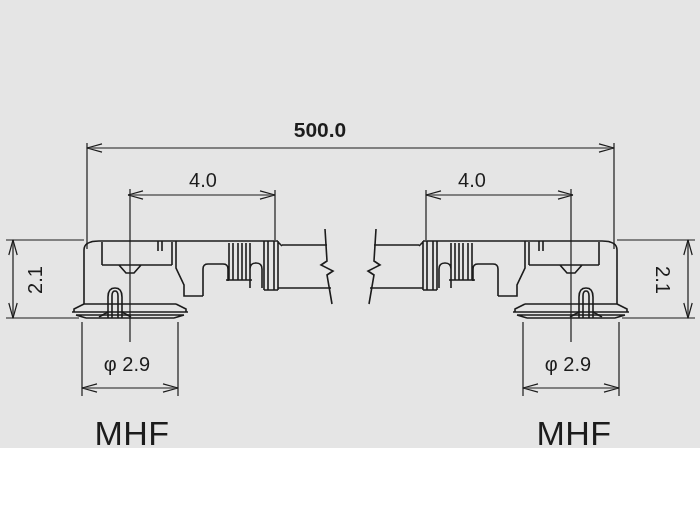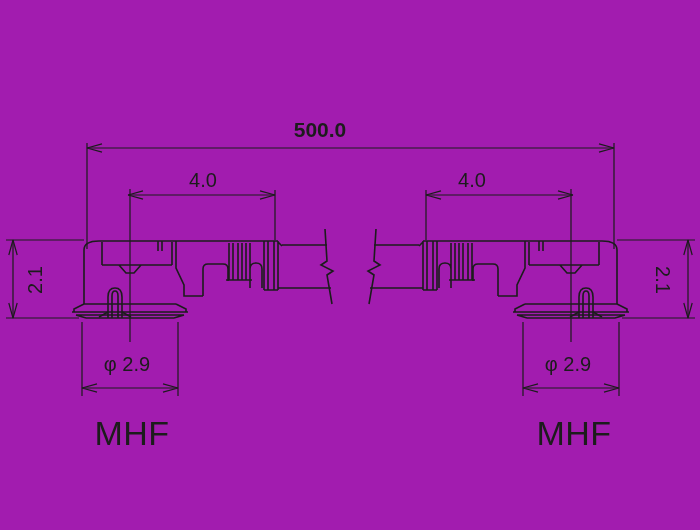--- a/index.html
+++ b/index.html
@@ -3,22 +3,22 @@
 <meta charset="utf-8">
 <style>
   html, body {
     margin: 0;
     padding: 0;
     background: #ffffff;
   }
   .canvas {
     position: relative;
     width: 700px;
-    height: 530px;
-    background: #a21caf;
+    height: 448px;
+    background: #e5e5e5;
     overflow: hidden;
     font-family: "Liberation Sans", "DejaVu Sans", sans-serif;
   }
   svg { display: block; }
   .dim-text {
     font-family: "Liberation Sans", "DejaVu Sans", sans-serif;
     font-size: 20px;
     fill: #1c1c1c;
   }
   .dim-text-bold {

